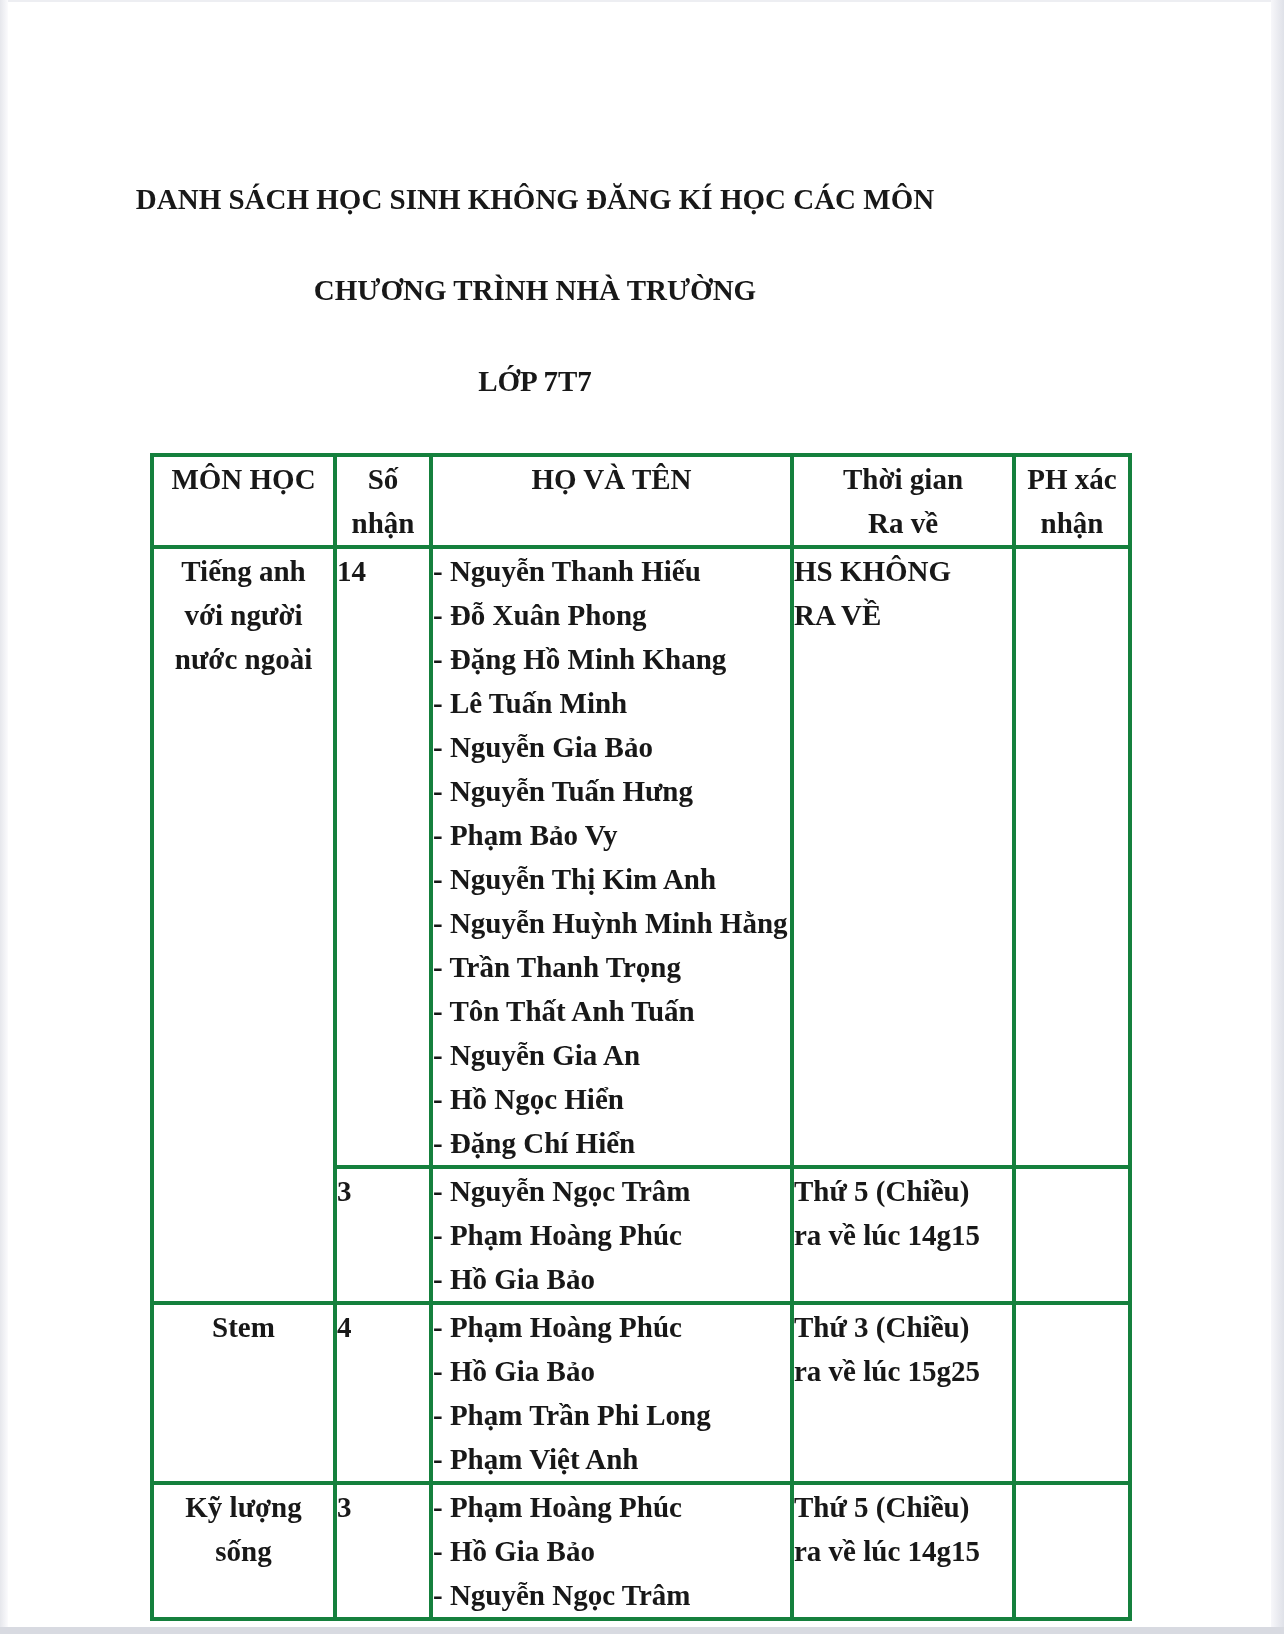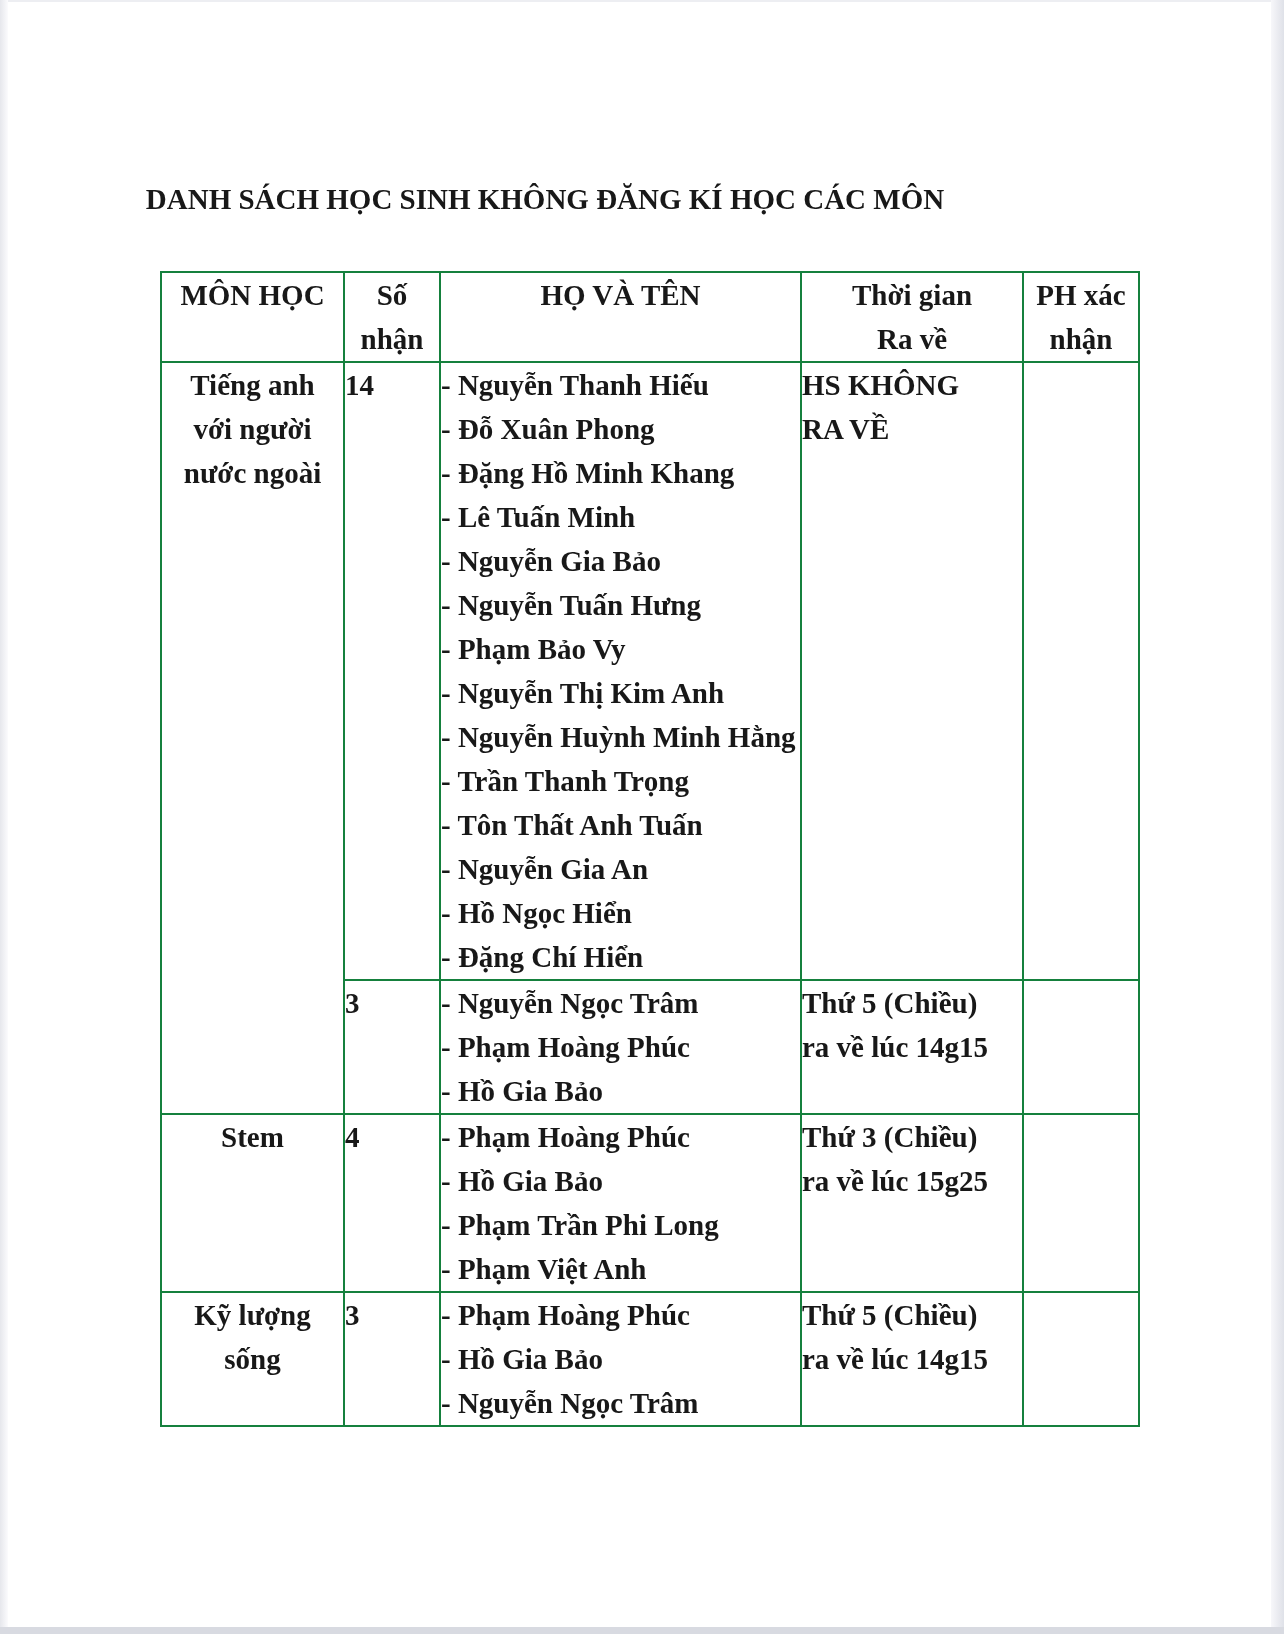--- a/index.html
+++ b/index.html
@@ -20,21 +20,21 @@
                  background: linear-gradient(to right, #e6e7ec, #fbfbfd); }
   .edge-right  { position: absolute; right: 0; top: 0; width: 13px; height: 100%;
                  background: linear-gradient(to right, #f7f7fa, #dfe1e8); }
   .edge-bottom { position: absolute; left: 0; bottom: 0; width: 100%; height: 7px;
                  background: #d8dae1; }
   .edge-top    { position: absolute; left: 0; top: 0; width: 100%; height: 2px;
                  background: #edeef2; }
 
   .content {
     position: absolute;
-    left: 160px;
+    left: 150px;
     top: 0;
     width: 806px;
   }
 
   .titles {
     padding-top: 131px;
     text-align: center;
     position: relative;
     left: -18px;
     font-weight: bold;
@@ -45,21 +45,21 @@
 
   table.doc-table {
     margin-top: 3px;
     border-collapse: collapse;
     table-layout: fixed;
     width: 978px;
     font-size: 29px;
     line-height: 44px;
   }
   .doc-table td, .doc-table th {
-    border: 2px solid #15803d;
+    border: 4px solid #15803d;
     vertical-align: top;
     padding: 0;
     overflow: hidden;
   }
   .doc-table th {
     font-weight: bold;
     text-align: center;
     white-space: pre-line;
   }
   .cell-subject {
@@ -92,20 +92,22 @@
 </style>
 </head>
 <body>
 
 <div class="page">
 
   <div class="content">
 
     <div class="titles">
       <div class="title-line">DANH SÁCH HỌC SINH KHÔNG ĐĂNG KÍ HỌC CÁC MÔN</div>
+      <div class="title-line">CHƯƠNG TRÌNH NHÀ TRƯỜNG</div>
+      <div class="title-line">LỚP 7T7</div>
     </div>
 
     <table class="doc-table">
       <colgroup>
         <col style="width:183px">
         <col style="width:96px">
         <col style="width:361px">
         <col style="width:222px">
         <col style="width:116px">
       </colgroup>

